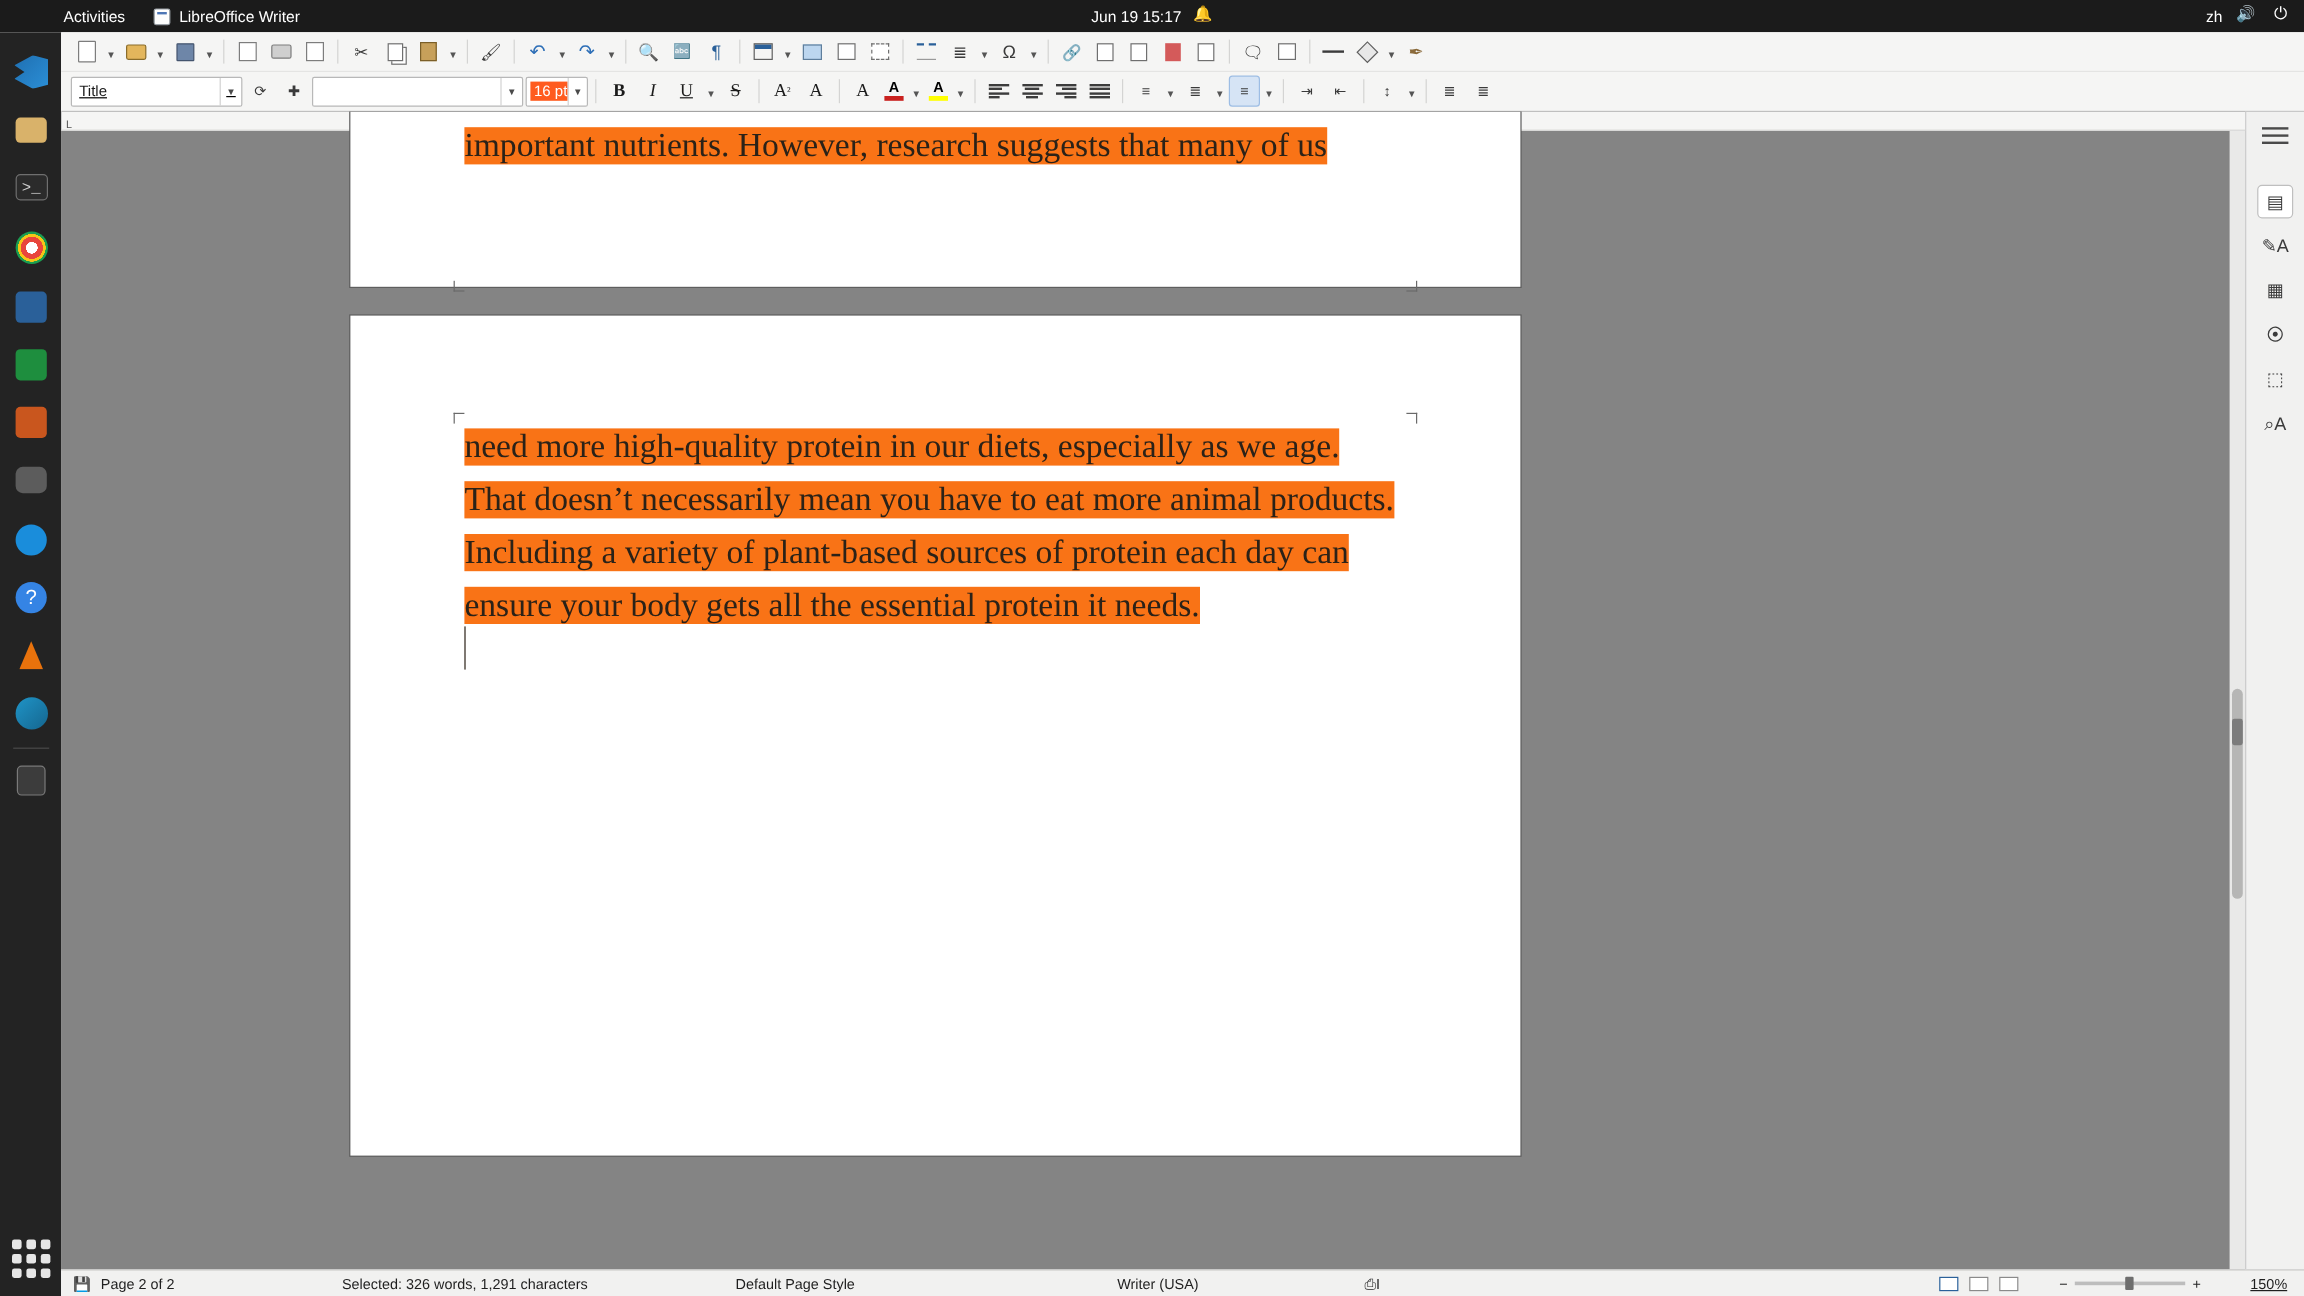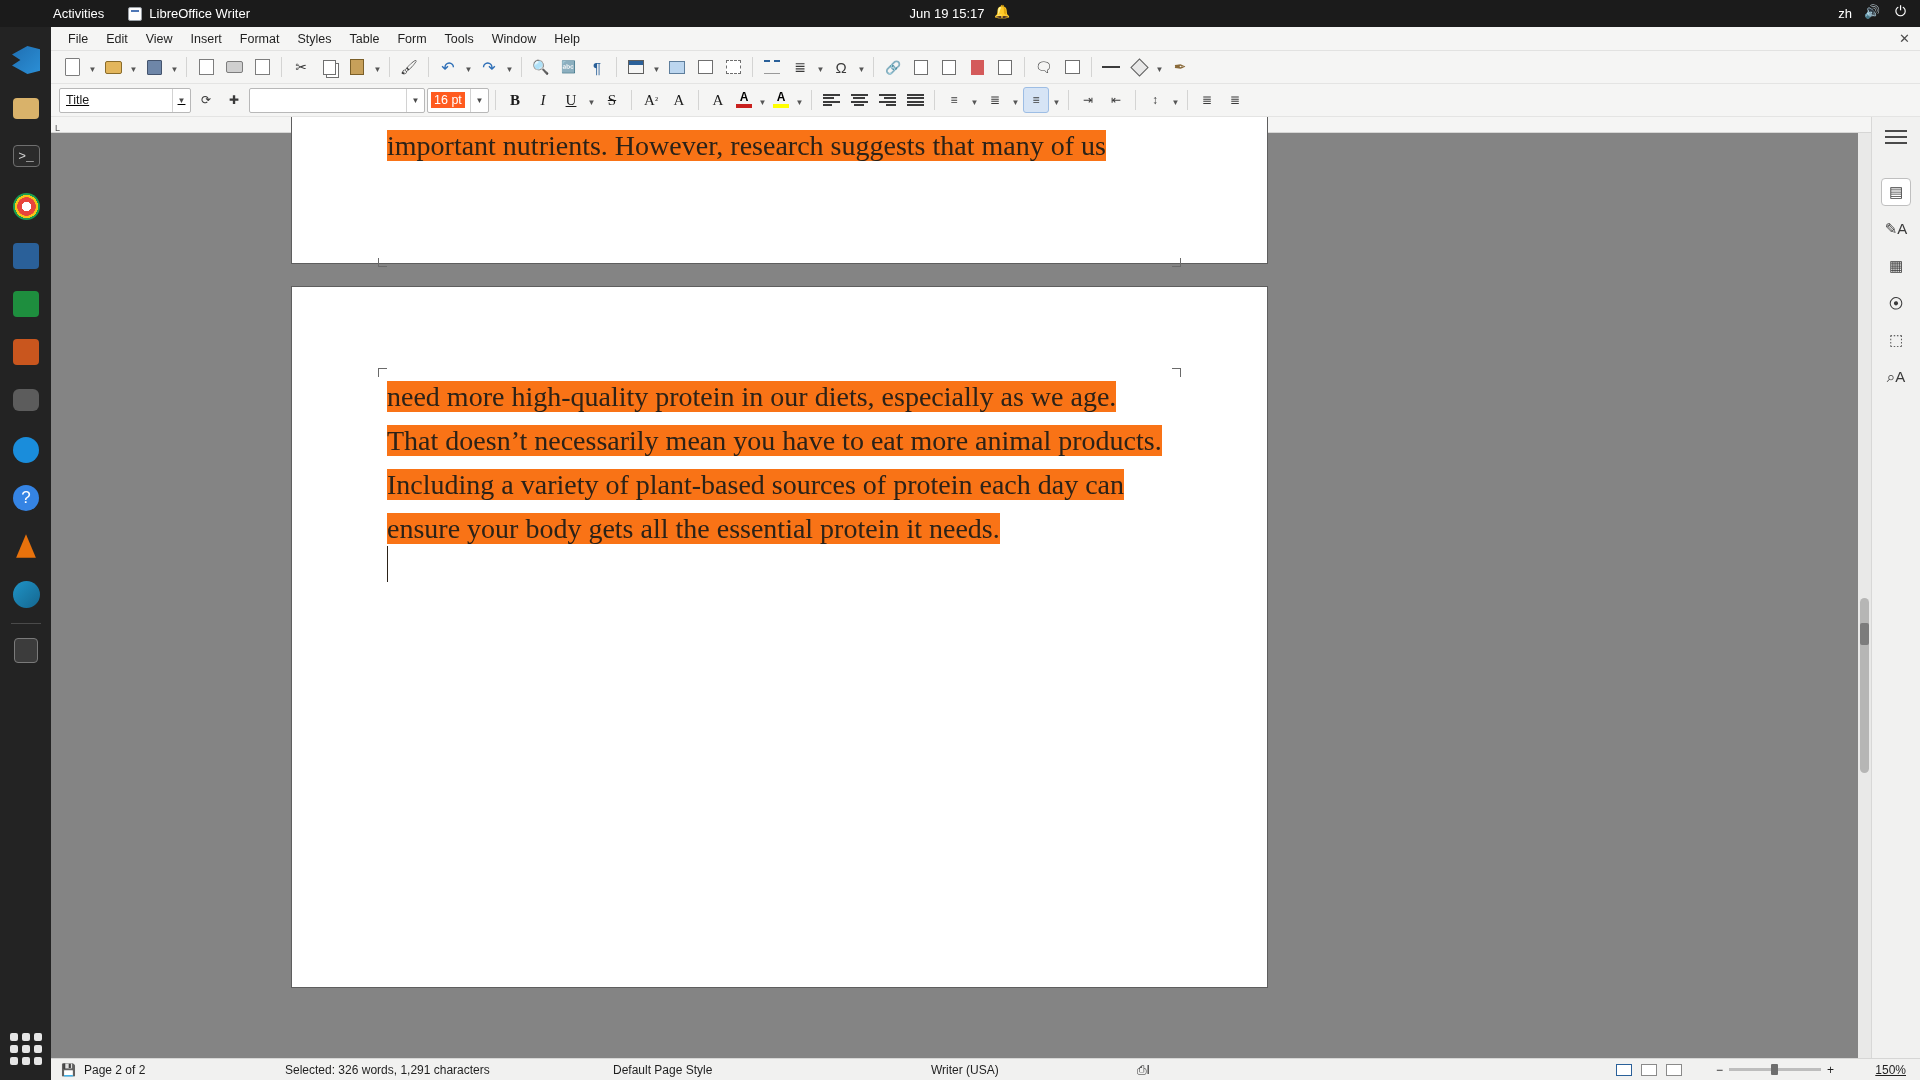--- a/index.html
+++ b/index.html
@@ -154,23 +154,23 @@
   
   .combo {
     height: 25px; background: #fff; border: 1px solid #b8b8b8; border-radius: 2px;
     display: flex; align-items: center; position: relative;
   }
   .combo .val { font-size: 12.5px; color: #1b1b1b; padding: 0 6px; white-space: nowrap; overflow: hidden; }
   .combo .arrow {
     width: 18px; height: 23px; margin-left: auto; border-left: 1px solid #d2d2d2;
     display: flex; align-items: center; justify-content: center; font-size: 8px; color: #4a4a4a;
   }
-  #style-combo { width: 132px; text-decoration: underline; }
+  #style-combo { width: 143px; text-decoration: underline; }
   #font-combo  { width: 176px; }
-  #size-combo  { width: 62px; }
+  #size-combo  { width: 52px; }
   #size-combo .val.sel { background: #ff5b1f; color: #fff; padding: 1px 3px; margin-left: 3px; }
 
   .tchar { font-family: "Liberation Serif", serif; font-size: 15px; color: #1b1b1b; }
   .tchar.b { font-weight: bold; }
   .tchar.i { font-style: italic; }
   .tchar.u { text-decoration: underline; }
   .tchar.s { text-decoration: line-through; }
   .sup::after { content: "\00B2"; font-size: 10px; }
   .colorbtn { display: flex; flex-direction: column; align-items: center; justify-content: center; width: 22px; height: 26px; }
   .colorbtn .letter { font-size: 12px; font-weight: bold; line-height: 11px; }
@@ -320,34 +320,20 @@
         <i></i>
         <i></i>
         <i></i>
         <i></i>
     </div>
   </div>
 
   <div id="lowin">
 
 
-    <div id="menubar">
-      <span class="mi">File</span>
-      <span class="mi">Edit</span>
-      <span class="mi">View</span>
-      <span class="mi">Insert</span>
-      <span class="mi">Format</span>
-      <span class="mi">Styles</span>
-      <span class="mi">Table</span>
-      <span class="mi">Form</span>
-      <span class="mi">Tools</span>
-      <span class="mi">Window</span>
-      <span class="mi">Help</span>
-      <span class="doc-close">✕</span>
-    </div>
 
     <div id="toolbar1">
       <span class="tb">
           <span class="g-doc"></span>
         </span>
       <span class="drop">▼</span>
       <span class="tb">
           <span class="g-open"></span>
         </span>
       <span class="drop">▼</span>

